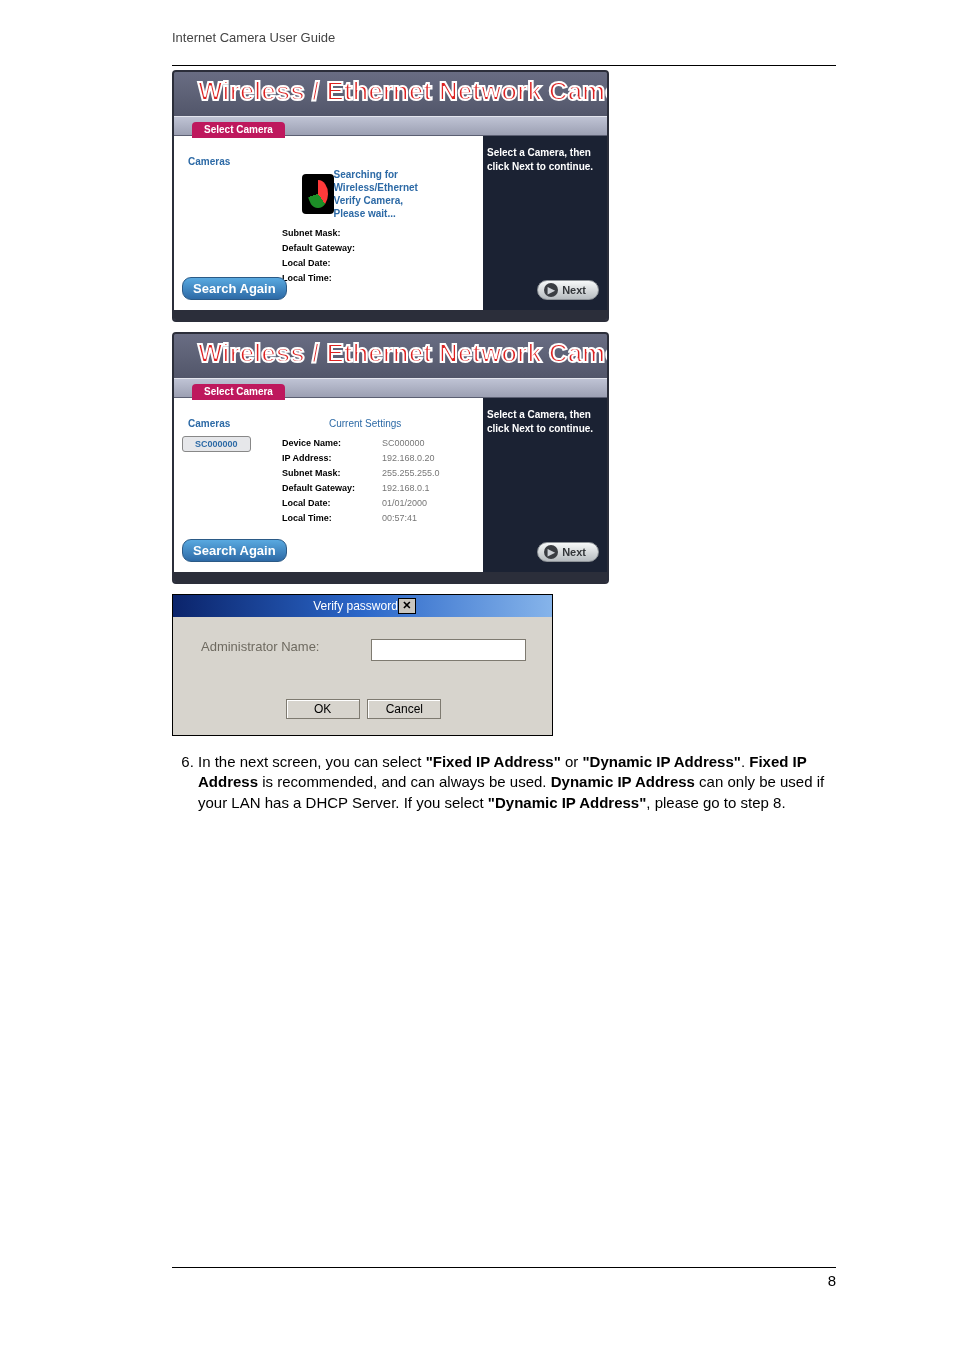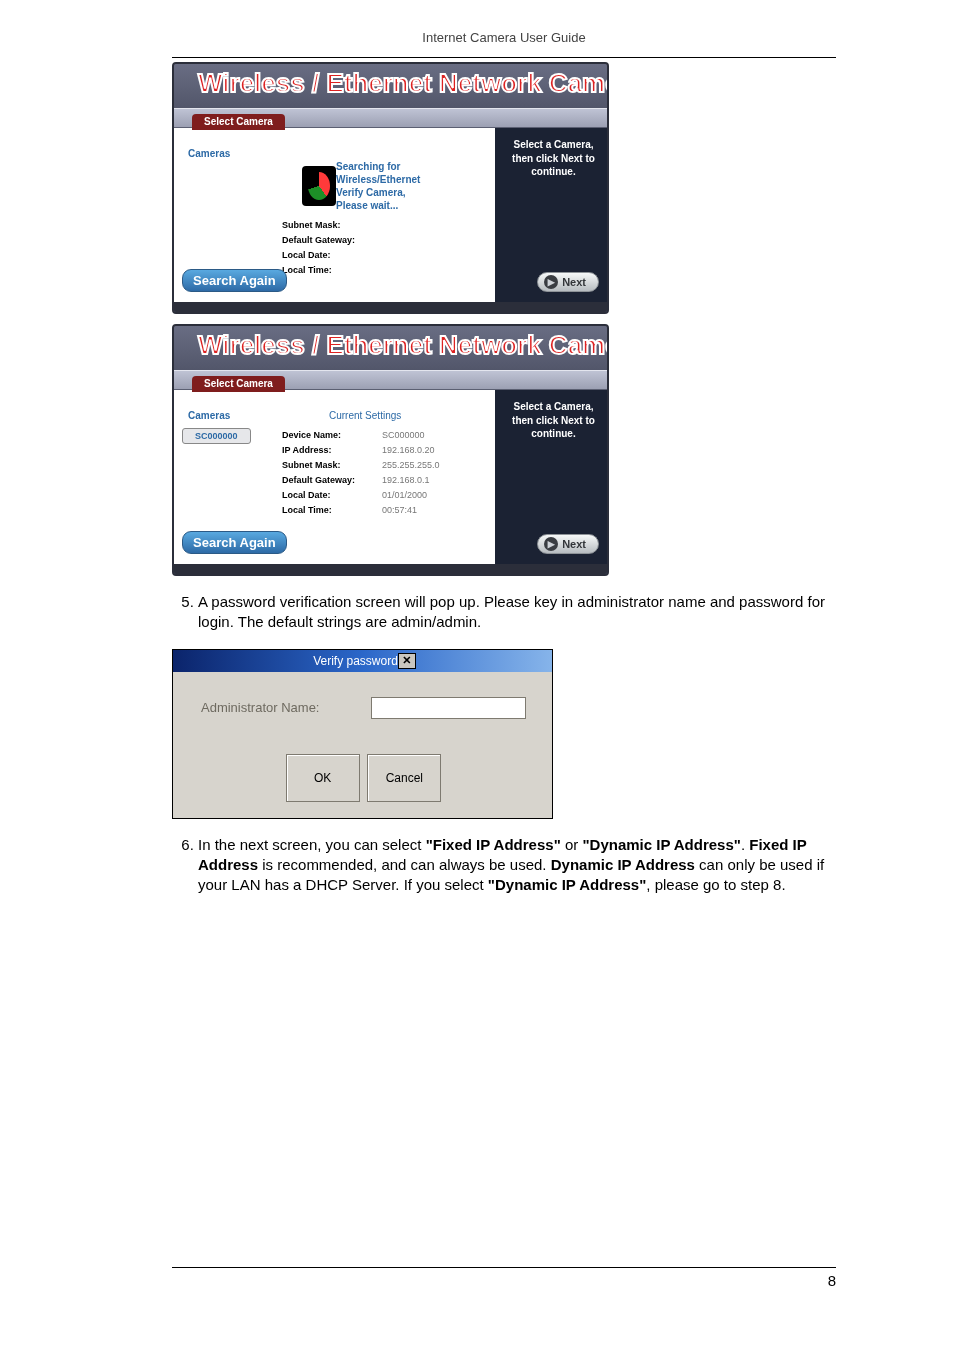--- a/index.html
+++ b/index.html
@@ -11,22 +11,21 @@
     width: 954px;
     height: 1349px;
     position: relative;
     box-sizing: border-box;
     padding: 30px 118px 40px 172px;
   }
   .running-header {
     font-size: 13px;
     color: #444;
     border-bottom: 1.5px solid #000;
-    padding-bottom: 12px;
-    text-align: center;
+    padding-bottom: 20px;
   }
   .footer-line {
     position: absolute;
     left: 172px;
     right: 118px;
     bottom: 60px;
     border-top: 1.5px solid #000;
     text-align: right;
     font-size: 15px;
     padding-top: 4px;
@@ -83,21 +82,21 @@
   .wizard .main-pane {
     flex: 1;
     position: relative;
     background: #fff;
     margin: 0;
   }
   .tab {
     position: absolute;
     top: -14px;
     left: 18px;
-    background: #7f1d1d;
+    background: #be185d;
     color: #fff;
     font-size: 10px;
     font-weight: bold;
     padding: 2px 12px 3px 12px;
     border-radius: 4px 4px 0 0;
     z-index: 3;
   }
   .main-inner {
     position: relative;
     padding: 10px 8px 8px 14px;
@@ -178,28 +177,27 @@
     border-radius: 50%;
     background: conic-gradient(#ff3a3a 0 40%, #1d8f27 40% 70%, #000 70% 100%);
   }
   .searching-overlay .txt {
     color: #2d6aa6;
     font-size: 10px;
     font-weight: bold;
     line-height: 1.3;
   }
   .wizard .side-pane {
-    width: 112px;
+    width: 124px;
     background: #1b2233;
     color: #fff;
-    padding: 10px 8px 10px 13px;
+    padding: 10px 8px 10px 4px;
     box-sizing: border-box;
     display: flex;
     flex-direction: column;
-    text-align: center;
   }
   .side-hint {
     font-size: 10px;
     font-weight: bold;
     line-height: 1.35;
   }
   .side-pane .spacer { flex: 1; }
   .next-btn {
     align-self: flex-end;
     display: inline-flex;
@@ -254,21 +252,21 @@
     text-align: center;
     line-height: 12px;
   }
   .dialog .content {
     padding: 22px 26px 16px 28px;
     color: #6e6a60;
     font-size: 13px;
   }
   .dialog .form-row {
     display: flex;
-    align-items: center;
+    align-items: flex-start;
     height: 28px;
     margin-bottom: 32px;
   }
   .dialog .form-row .label { width: 170px; }
   .dialog .form-row .field {
     flex: 1;
     height: 20px;
     border: 1px solid #7e7a70;
     background: #fff;
   }
@@ -276,21 +274,21 @@
     text-align: center;
   }
   .dialog .btn {
     display: inline-block;
     width: 72px;
     text-align: center;
     font-size: 12px;
     color: #000;
     background: #d7d4cd;
     border: 1px solid #7e7a70;
-    padding: 16px 0;
+    padding: 2px 0;
     margin: 0 2px;
     box-shadow: 1px 1px 0 #fff inset;
   }
 </style>
 </head>
 <body>
 
 <div class="page">
   <div class="running-header">Internet Camera User Guide</div>
 
@@ -394,23 +392,20 @@
         <div class="spacer"></div>
         <div class="next-btn">
           <span class="arrow">▶</span>
           <span>Next</span>
         </div>
       </div>
     </div>
     <div class="bottom-round"></div>
   </div>
 
-  <ol class="steps" start="5">
-    <li>A password verification screen will pop up. Please key in administrator name and password for login. The default strings are admin/admin.</li>
-  </ol>
 
   <div class="dialog">
     <div class="titlebar">
       <span>Verify password</span>
       <span class="closebox">✕</span>
     </div>
     <div class="content">
       <div class="form-row">
         <div class="label">Administrator Name:</div>
         <div class="field"></div>

